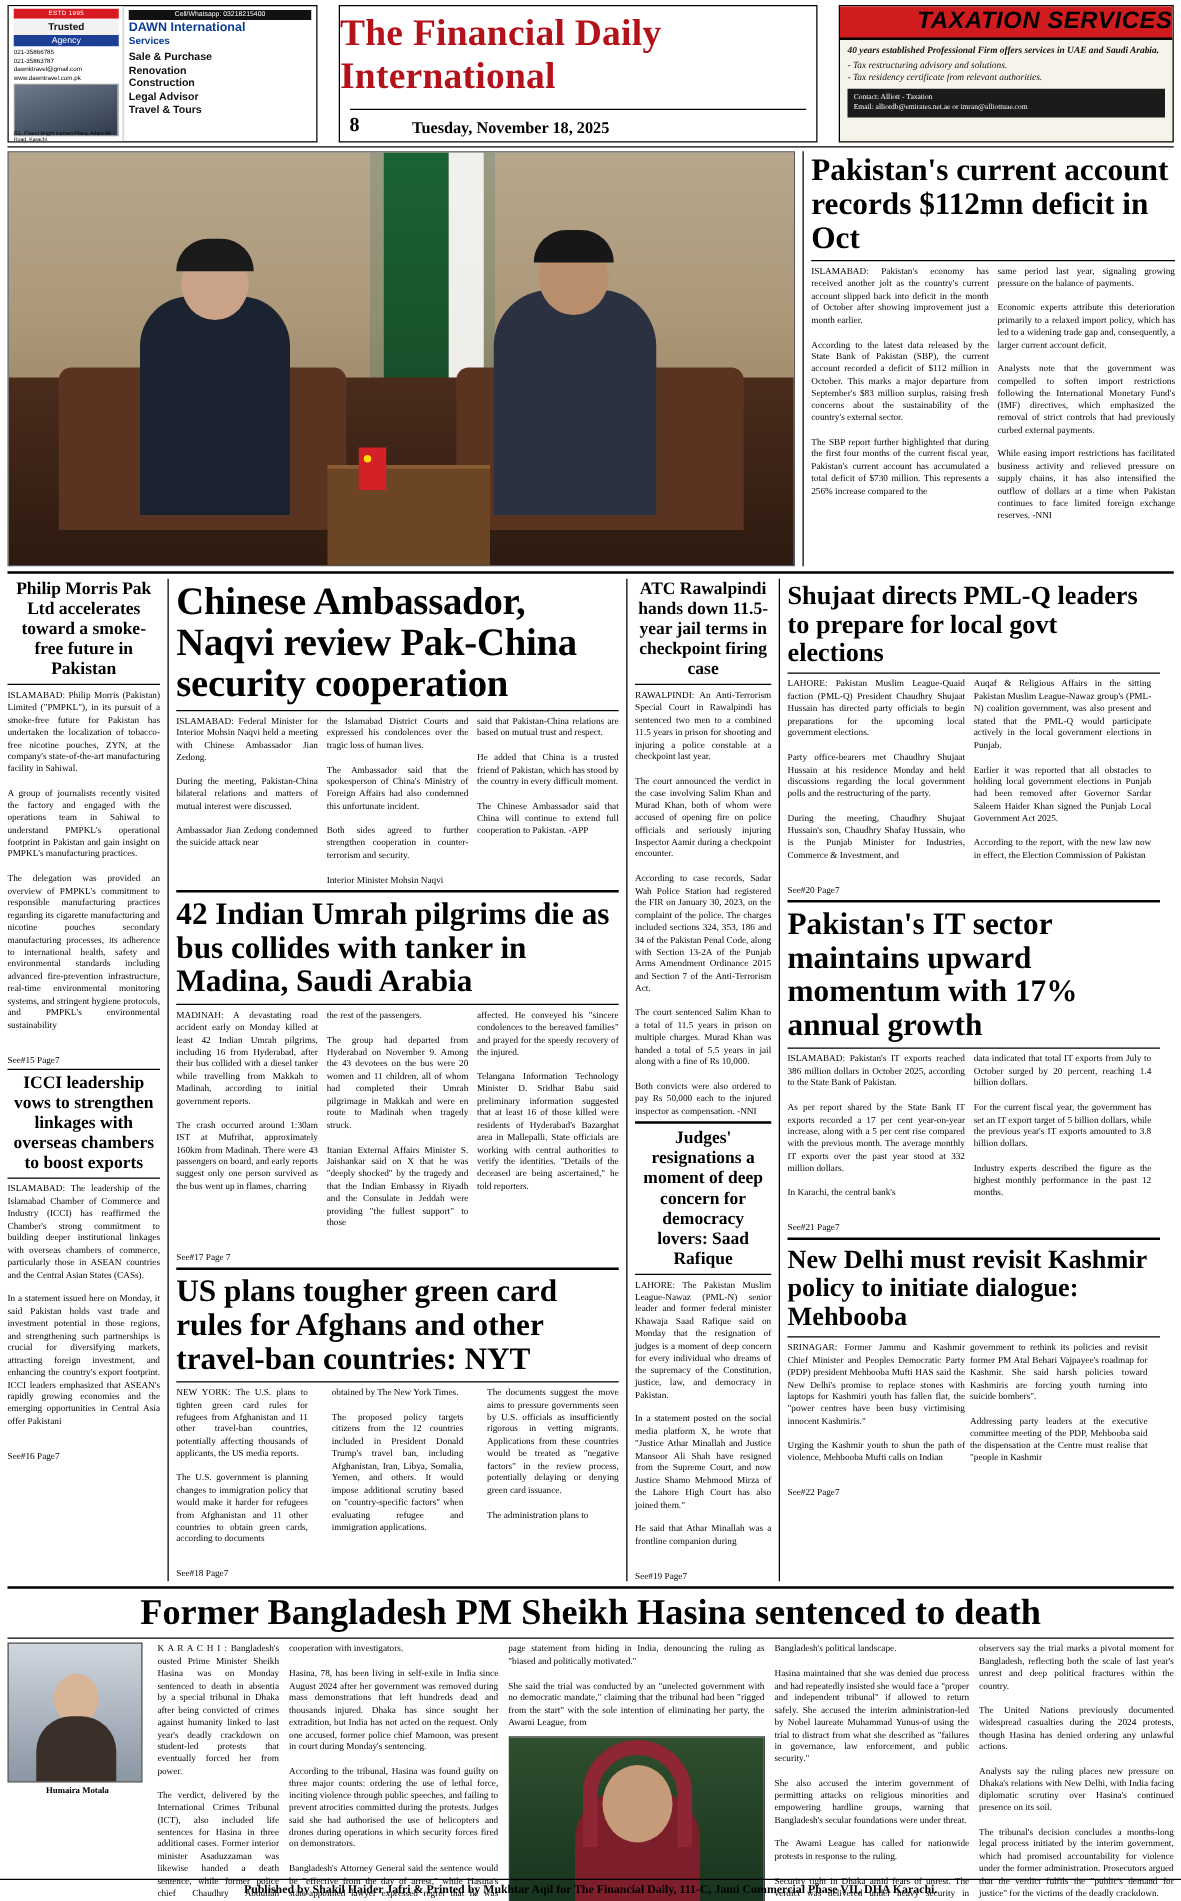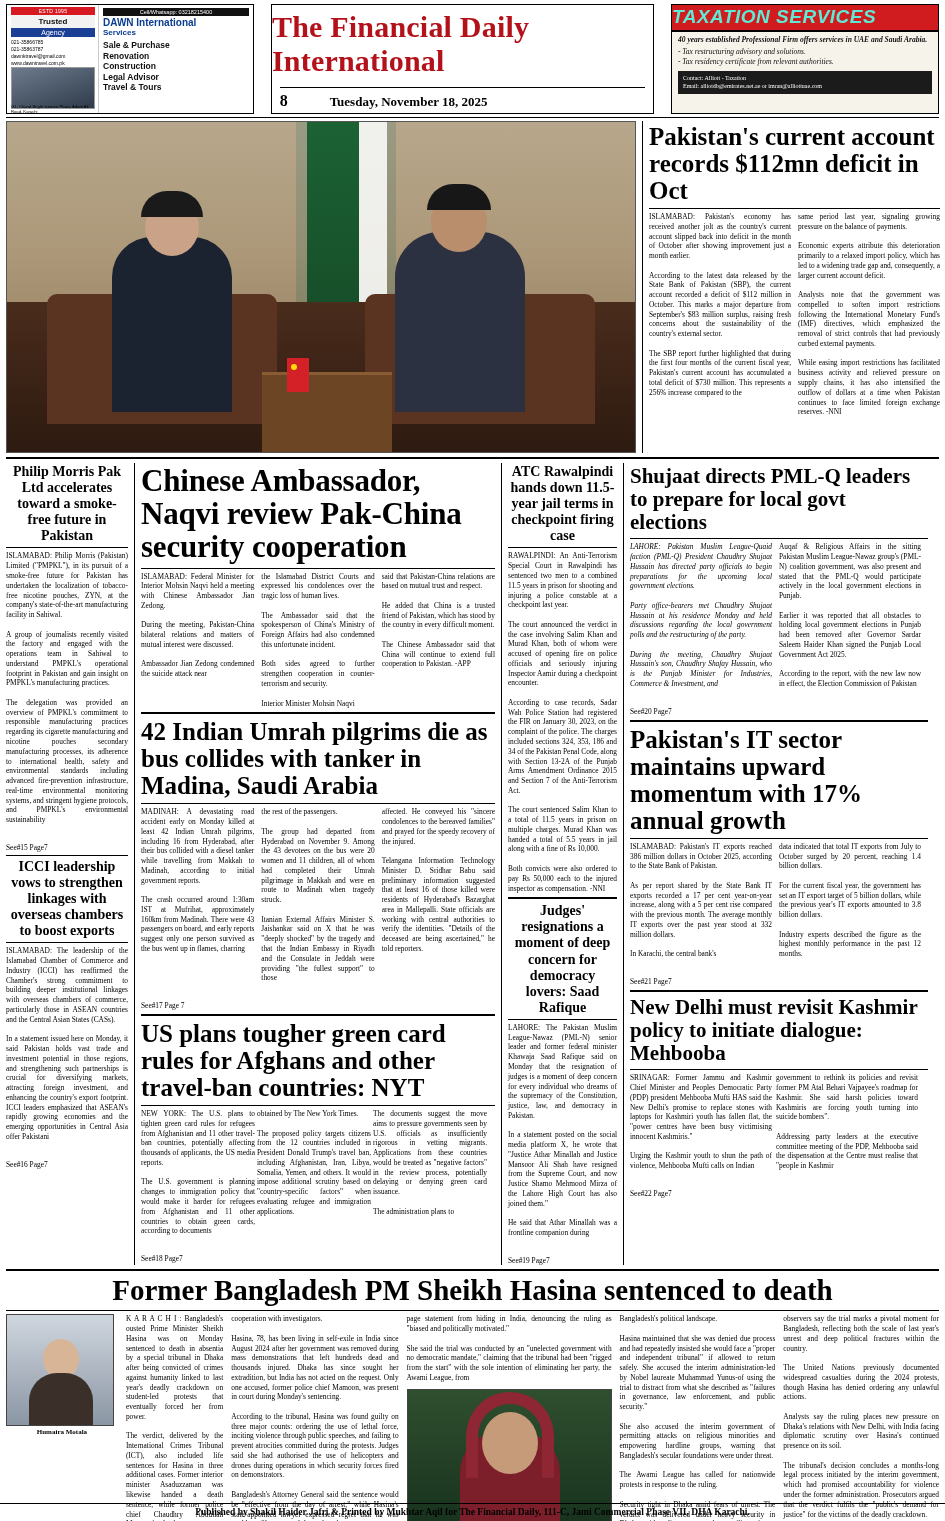--- a/index.html
+++ b/index.html
@@ -31,22 +31,22 @@
   .ad-serv { font-size:8.5px; font-weight:bold; color:#111; line-height:1.25; }
 
   .nameplate { flex:1; border:1px solid #000; position:relative; display:flex; flex-direction:column; justify-content:center; align-items:center;}
   .np-title { font-family:"Liberation Serif", serif; font-weight:bold; font-size:30px; color:#b4121b; letter-spacing:.2px; margin-top:6px;}
   .np-bar { width:96%; border-top:1px solid #000; margin:9px 0 4px 0;}
   .np-row { width:96%; display:flex; align-items:flex-end; justify-content:flex-start; gap:42px; padding-bottom:4px;}
   .np-page { font-size:16px; font-weight:bold; }
   .np-date { font-size:13px; font-weight:bold; }
 
   .ad-right { width:268px; border:1px solid #000; background:#f6f3ea; overflow:hidden; position:relative;}
-  .tax-head { background:#d01c1f; color:#5eead4; font-family:"Liberation Sans",sans-serif; font-weight:bold; font-style:italic;
-     font-size:19px; text-align:left; letter-spacing:.5px; padding:1px 0 2px 0; border-bottom:2px solid #000;}
+  .tax-head { background:#d01c1f; color:#000000; font-family:"Liberation Sans",sans-serif; font-weight:bold; font-style:italic;
+     font-size:19px; text-align:right; letter-spacing:.5px; padding:1px 0 2px 0; border-bottom:2px solid #000;}
   .tax-body { padding:3px 6px 0 6px; }
   .tax-lead { font-size:7.5px; font-weight:bold; font-style:italic; line-height:1.25; color:#111; }
   .tax-li { font-size:7.5px; font-style:italic; line-height:1.3; color:#111; }
   .tax-foot { margin-top:4px; background:#1b1b1b; color:#fff; font-size:6px; padding:3px 5px; line-height:1.4; }
 
   
   .hr { border-top:1px solid #000; margin:3px 0; }
   .hr2 { border-top:2px solid #000; margin:4px 0; }
 
   
@@ -251,21 +251,21 @@
 
 Itanian External Affairs Minister S. Jaishankar said on X that he was "deeply shocked" by the tragedy and that the Indian Embassy in Riyadh and the Consulate in Jeddah were providing "the fullest support" to those</div>
         <div class="body-col" style="width:114px; white-space:pre-line;">affected. He conveyed his "sincere condolences to the bereaved families" and prayed for the speedy recovery of the injured.
 
 Telangana Information Technology Minister D. Sridhar Babu said preliminary information suggested that at least 16 of those killed were residents of Hyderabad's Bazarghat area in Mallepalli. State officials are working with central authorities to verify the identities. "Details of the deceased are being ascertained," he told reporters.</div>
       </div>
       <span class="seeref">See#17 Page 7</span>
       <div class="hr2"></div>
       <h1 class="hl-lg">US plans tougher green card rules for Afghans and other travel-ban countries: NYT</h1>
       <div class="hr"></div>
-      <div class="row" style="gap:2px;font-family:Liberation Serif, serif;">
+      <div class="row" style="gap:19px;font-family:Liberation Serif, serif;">
         <div class="body-col" style="width:114px; white-space:pre-line;">NEW YORK: The U.S. plans to tighten green card rules for refugees from Afghanistan and 11 other travel-ban countries, potentially affecting thousands of applicants, the US media reports.
 
 The U.S. government is planning changes to immigration policy that would make it harder for refugees from Afghanistan and 11 other countries to obtain green cards, according to documents</div>
         <div class="body-col" style="width:114px; white-space:pre-line;">obtained by The New York Times.
 
 The proposed policy targets citizens from the 12 countries included in President Donald Trump's travel ban, including Afghanistan, Iran, Libya, Somalia, Yemen, and others. It would impose additional scrutiny based on "country-specific factors" when evaluating refugee and immigration applications.</div>
         <div class="body-col" style="width:114px; white-space:pre-line;">The documents suggest the move aims to pressure governments seen by U.S. officials as insufficiently rigorous in vetting migrants. Applications from these countries would be treated as "negative factors" in the review process, potentially delaying or denying green card issuance.
 
 The administration plans to</div>
       </div>
@@ -292,21 +292,21 @@
 In a statement posted on the social media platform X, he wrote that "Justice Athar Minallah and Justice Mansoor Ali Shah have resigned from the Supreme Court, and now Justice Shamo Mehmood Mirza of the Lahore High Court has also joined them."
 
 He said that Athar Minallah was a frontline companion during</div>
       <span class="seeref">See#19 Page7</span>
     </div>
 
     <div class="col" style="width:298px;">
       <h1 class="hl-md">Shujaat directs PML-Q leaders to prepare for local govt elections</h1>
       <div class="hr"></div>
       <div class="row" style="gap:7px;">
-        <div class="body-col" style="width:142px; white-space:pre-line;font-style:italic;">LAHORE: Pakistan Muslim League-Quaid faction (PML-Q) President Chaudhry Shujaat Hussain has directed party officials to begin preparations for the upcoming local government elections.
+        <div class="body-col" style="width:142px; white-space:pre-line;">LAHORE: Pakistan Muslim League-Quaid faction (PML-Q) President Chaudhry Shujaat Hussain has directed party officials to begin preparations for the upcoming local government elections.
 
 Party office-bearers met Chaudhry Shujaat Hussain at his residence Monday and held discussions regarding the local government polls and the restructuring of the party.
 
 During the meeting, Chaudhry Shujaat Hussain's son, Chaudhry Shafay Hussain, who is the Punjab Minister for Industries, Commerce &amp; Investment, and</div>
         <div class="body-col" style="width:142px; white-space:pre-line;">Auqaf &amp; Religious Affairs in the sitting Pakistan Muslim League-Nawaz group's (PML-N) coalition government, was also present and stated that the PML-Q would participate actively in the local government elections in Punjab.
 
 Earlier it was reported that all obstacles to holding local government elections in Punjab had been removed after Governor Sardar Saleem Haider Khan signed the Punjab Local Government Act 2025.
 
 According to the report, with the new law now in effect, the Election Commission of Pakistan</div>
       </div>

